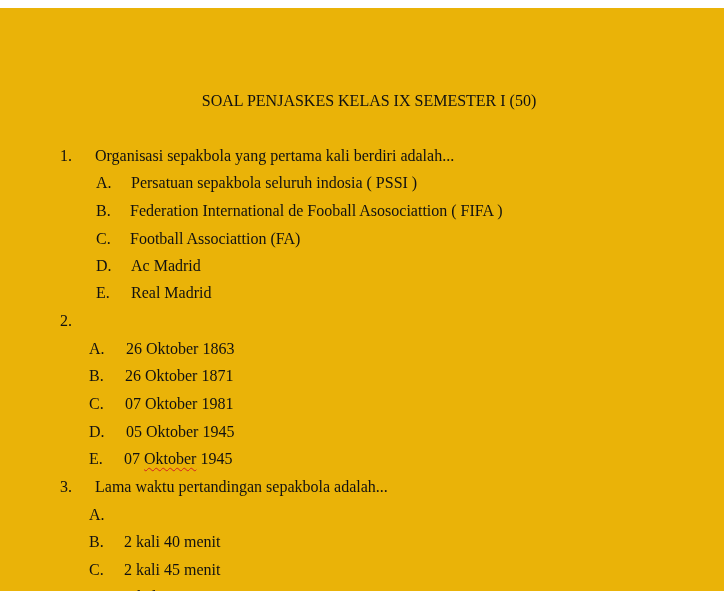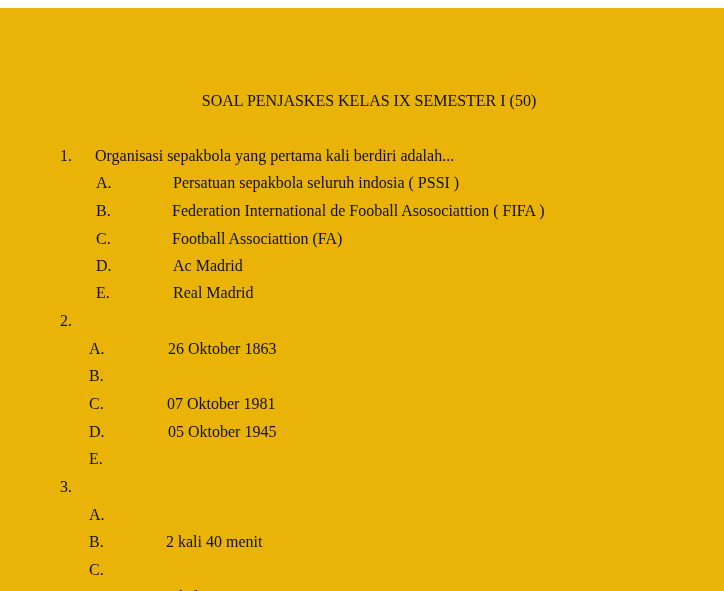--- a/index.html
+++ b/index.html
@@ -35,21 +35,21 @@
     }
     .line {
       position: absolute;
       height: 20px;
       line-height: 20px;
       white-space: nowrap;
     }
     .qnum { position: absolute; }
     .qtext { position: absolute; }
     .olabel { position: absolute; }
-    .otext { position: absolute; margin-left: 42px; }
+    .otext { position: absolute; }
     .spell {
       text-decoration: underline wavy #d42020;
       text-decoration-thickness: 1px;
       text-underline-offset: 3px;
     }
   </style>
 </head>
 <body>
 
 <div class="page">
@@ -83,44 +83,48 @@
 
   <div class="line" style="top:303px;left:0;width:724px;">
     <span class="qnum" style="left:60px;">2.</span>
   </div>
   <div class="line" style="top:331px;left:0;width:724px;">
     <span class="olabel" style="left:89px;">A.</span>
     <span class="otext" style="left:126px;text-align:center;">26 Oktober 1863</span>
   </div>
   <div class="line" style="top:358px;left:0;width:724px;">
     <span class="olabel" style="left:89px;">B.</span>
+    <span class="otext" style="left:125px;">26 Oktober 1871</span>
   </div>
   <div class="line" style="top:386px;left:0;width:724px;">
     <span class="olabel" style="left:89px;">C.</span>
     <span class="otext" style="left:125px;">07 Oktober 1981</span>
   </div>
   <div class="line" style="top:414px;left:0;width:724px;">
     <span class="olabel" style="left:89px;">D.</span>
     <span class="otext" style="left:126px;">05 Oktober 1945</span>
   </div>
   <div class="line" style="top:441px;left:0;width:724px;">
     <span class="olabel" style="left:89px;">E.</span>
+    <span class="otext" style="left:124px;"><span>07 </span><span class="spell">Oktober</span><span> 1945</span></span>
   </div>
 
   <div class="line" style="top:469px;left:0;width:724px;">
     <span class="qnum" style="left:60px;">3.</span>
+    <span class="qtext" style="left:95px;">Lama waktu pertandingan sepakbola adalah...</span>
   </div>
   <div class="line" style="top:497px;left:0;width:724px;">
     <span class="olabel" style="left:89px;">A.</span>
   </div>
   <div class="line" style="top:524px;left:0;width:724px;">
     <span class="olabel" style="left:89px;">B.</span>
     <span class="otext" style="left:124px;">2 kali 40 menit</span>
   </div>
   <div class="line" style="top:552px;left:0;width:724px;">
     <span class="olabel" style="left:89px;">C.</span>
+    <span class="otext" style="left:124px;">2 kali 45 menit</span>
   </div>
   <div class="line" style="top:579px;left:0;width:724px;">
     <span class="olabel" style="left:89px;">D.</span>
     <span class="otext" style="left:125px;">2 kali 50 menit</span>
   </div>
 
 </div>
 
 </body></html>

